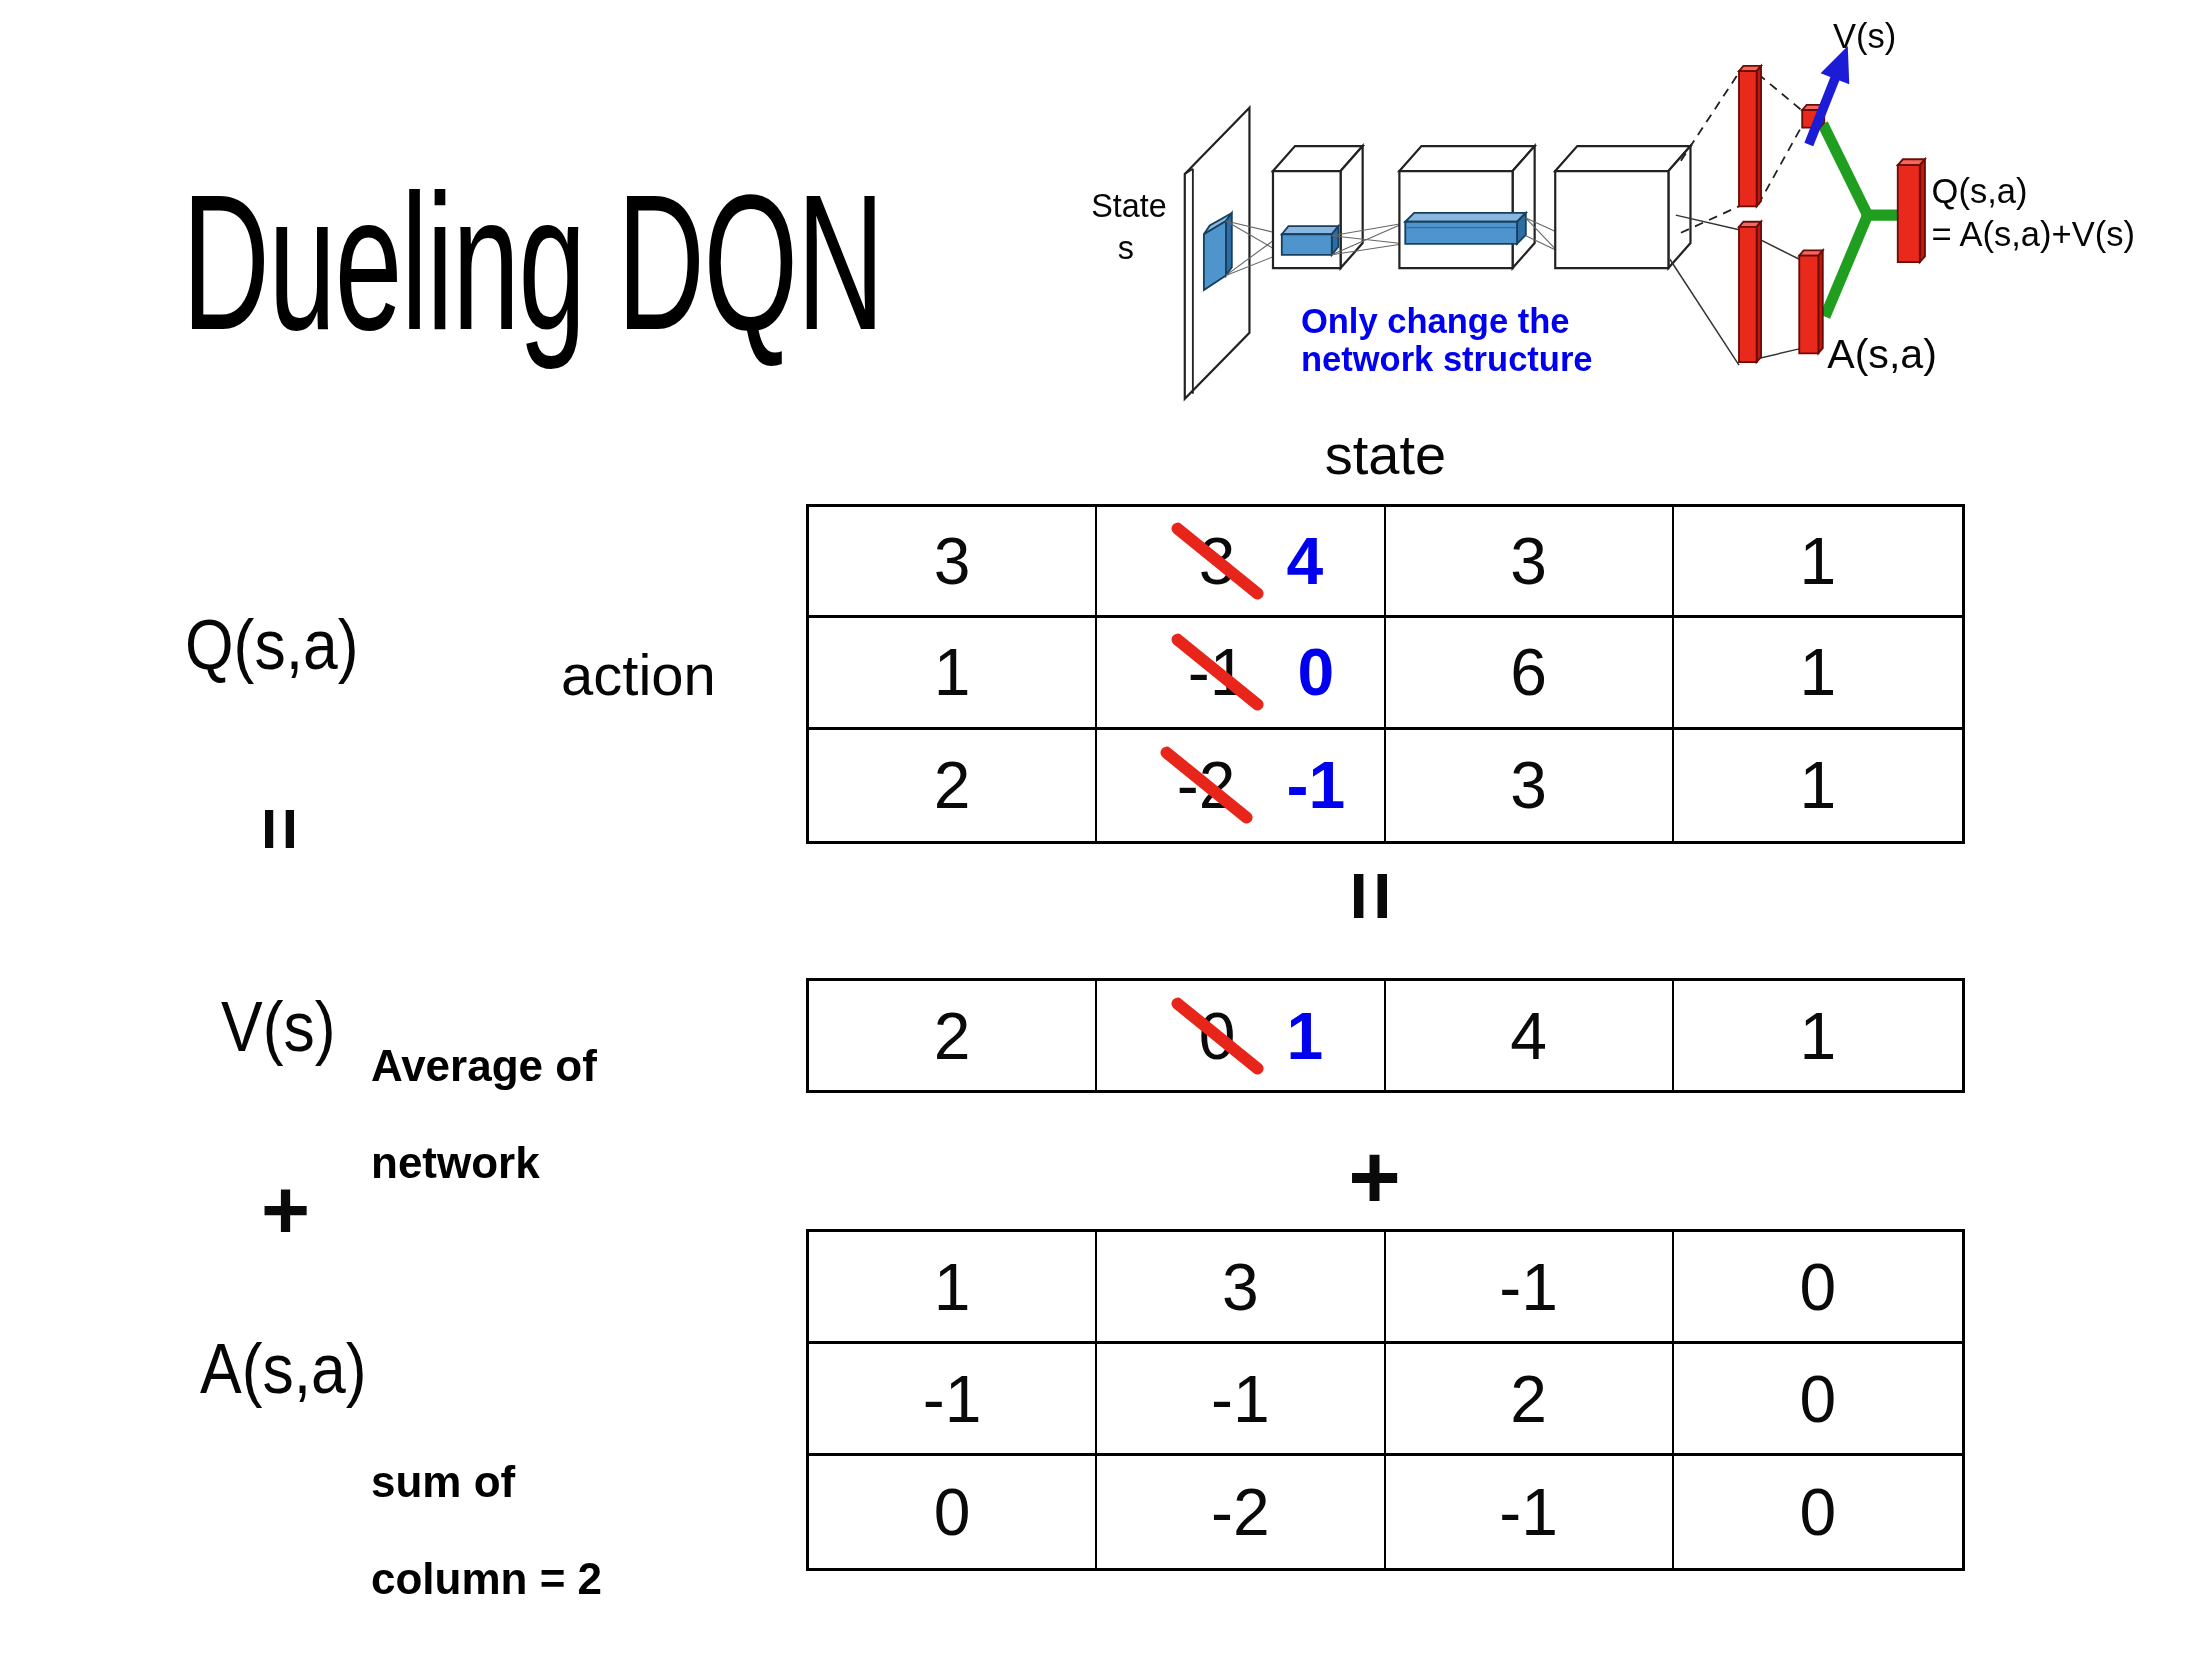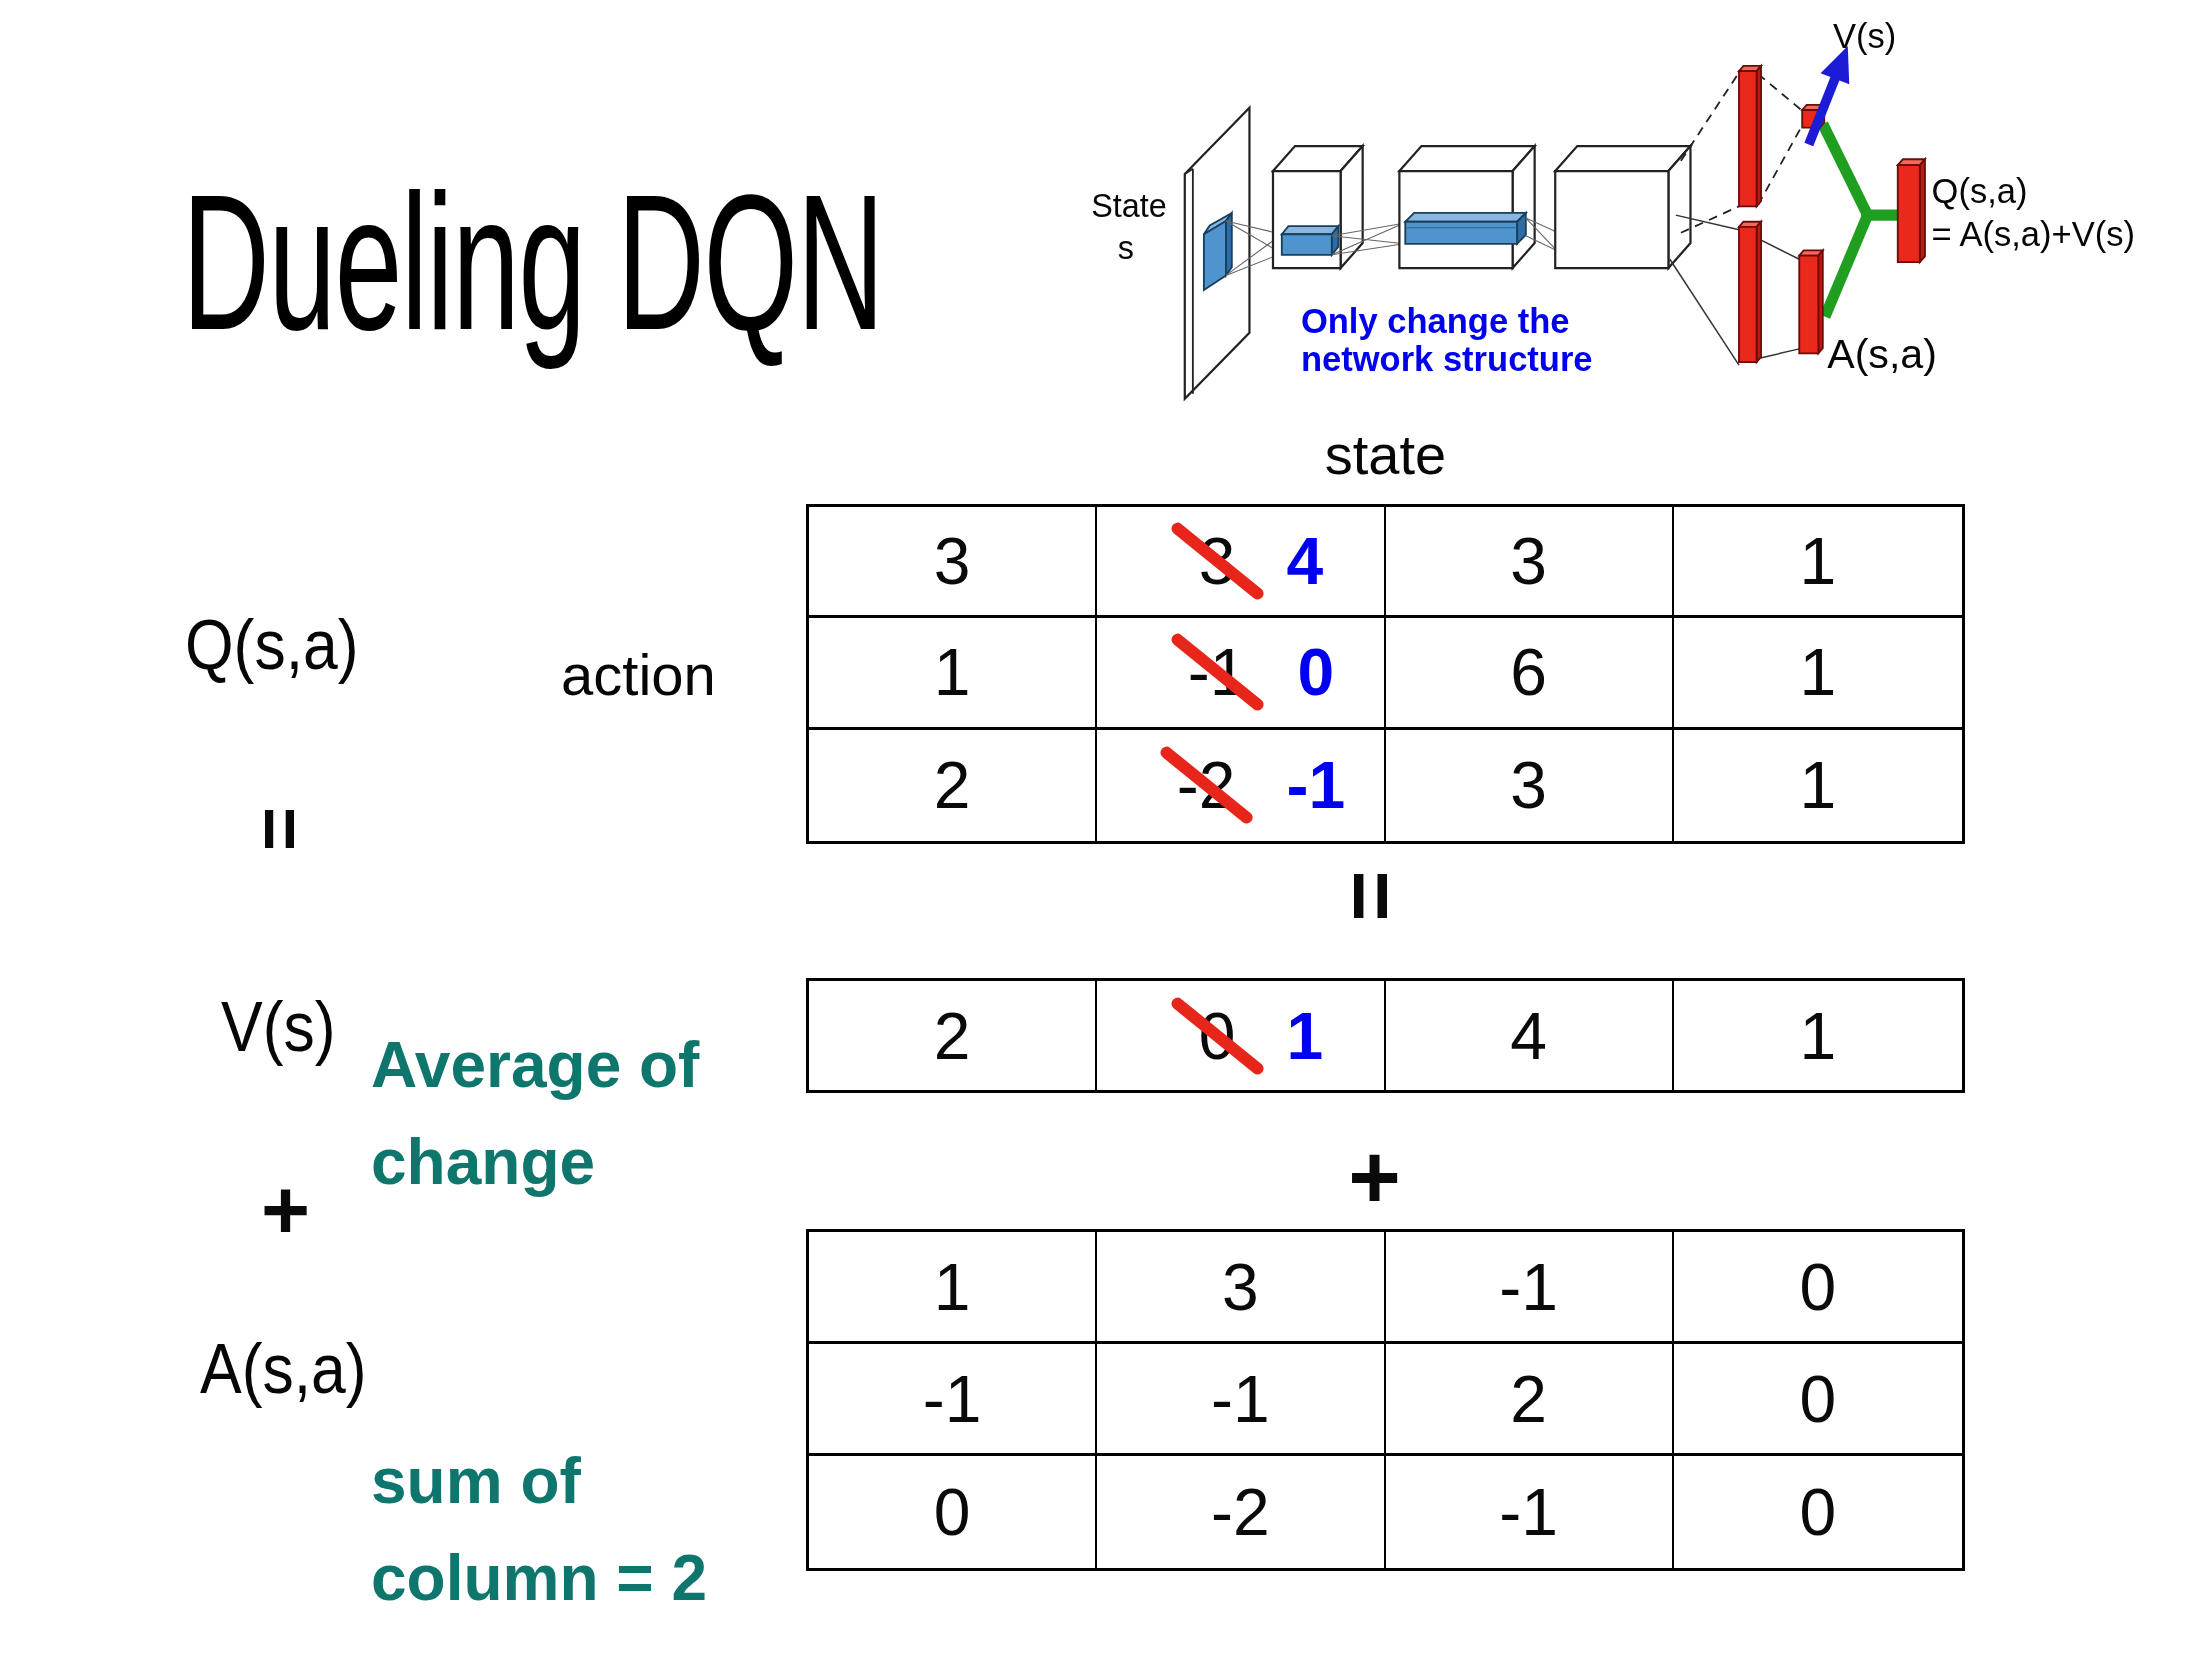--- a/index.html
+++ b/index.html
@@ -14,21 +14,21 @@
 
   
   .lbl{position:absolute;white-space:nowrap;color:#060606;}
   .big{font-size:71px;transform:scaleX(.88);transform-origin:left top;}
   #action-label{left:507px;top:641px;width:263px;text-align:center;font-size:58px;}
   #state-label{left:806px;top:422px;width:1159px;text-align:center;font-size:56px;}
   #q-label{left:185px;top:604px;}
   #v-label{left:221px;top:986px;}
   #a-label{left:200px;top:1328px;}
 
-  .blue-note{position:absolute;color:#0f766e;font-size:64px;font-weight:600;
+  .blue-note{position:absolute;color:#000000;font-size:44px;font-weight:600;
              line-height:97px;white-space:nowrap;}
   .blue-note span{display:block;}
   #avg-note{left:371px;top:1017px;}
   #sum-note{left:371px;top:1433px;}
 
   
   .sign{position:absolute;display:flex;align-items:center;justify-content:center;
         color:#0a0a0a;line-height:1;}
   .rot90{transform:rotate(90deg);}
   #eq-left{left:234px;top:791px;width:91px;height:76px;font-size:76px;font-weight:700;}
@@ -194,21 +194,21 @@
   </svg>
 
   <div class="lbl big" id="q-label">Q(s,a)</div>
   <div class="sign rot90" id="eq-left">=</div>
   <div class="lbl big" id="v-label">V(s)</div>
   <div class="sign" id="plus-left">+</div>
   <div class="lbl big" id="a-label">A(s,a)</div>
 
   <div class="blue-note" id="avg-note">
     <span>Average of</span>
-    <span>change</span>
+    <span>network</span>
   </div>
   <div class="blue-note" id="sum-note">
     <span>sum of</span>
     <span>column = 2</span>
   </div>
 
   <div class="lbl" id="state-label">state</div>
   <div class="lbl" id="action-label">action</div>
 
   <div class="grid" id="q-table">

